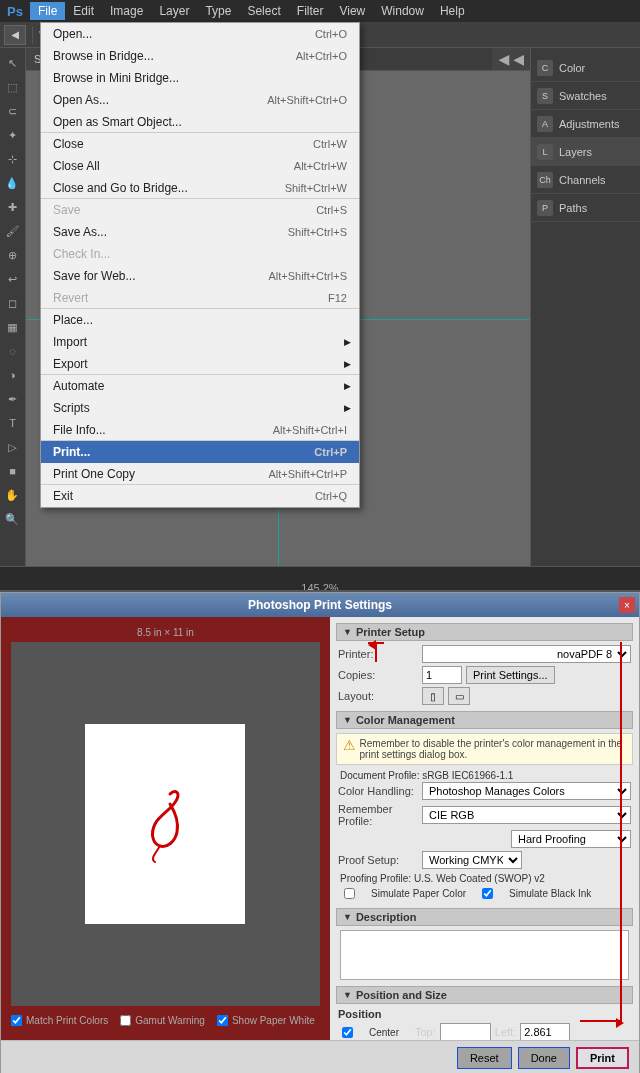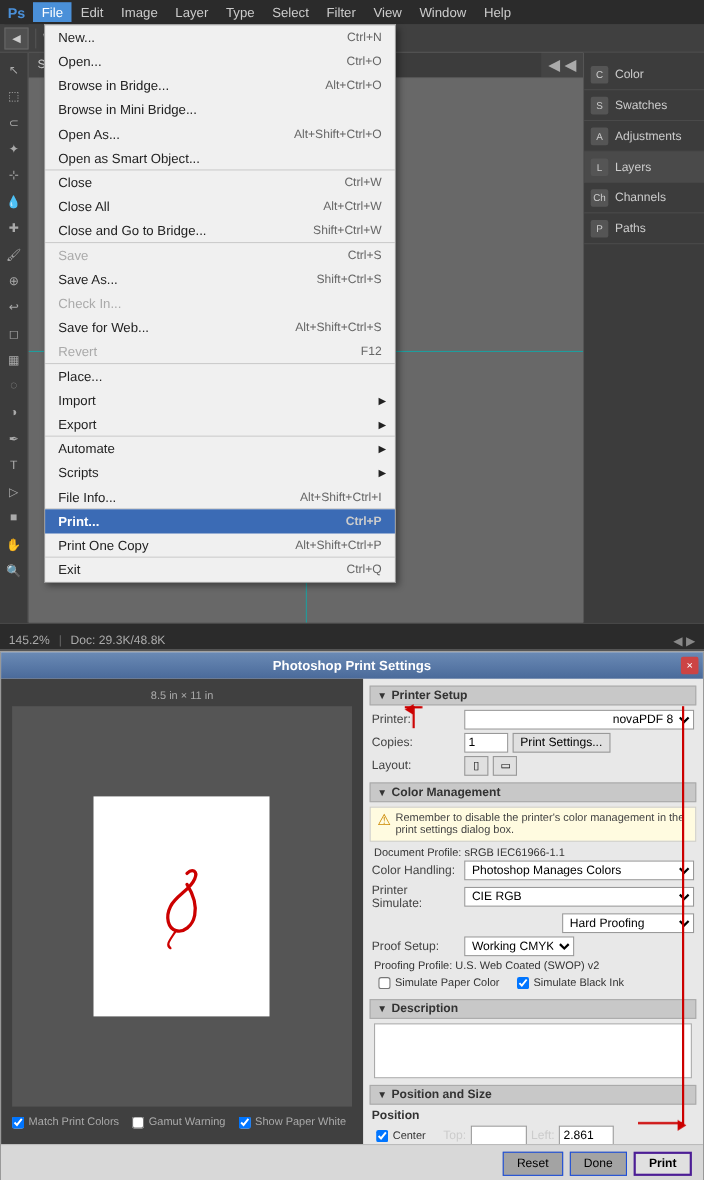--- a/index.html
+++ b/index.html
@@ -35,21 +35,21 @@
     .canvas-inner { position: absolute; top: 20px; left: 80px; width: 200px; height: 220px; background: white; }
     .canvas-cross-h { position: absolute; top: 50%; left: 0; right: 0; height: 1px; background: rgba(0,180,180,0.7); }
     .canvas-cross-v { position: absolute; left: 50%; top: 0; bottom: 0; width: 1px; background: rgba(0,180,180,0.7); }
 
     
     .right-panels { width: 110px; background: #3c3c3c; border-left: 1px solid #555; display: flex; flex-direction: column; }
     .panel-item { height: 28px; display: flex; align-items: center; padding: 0 6px; gap: 6px; font-size: 11px; color: #ccc; border-bottom: 1px solid #4a4a4a; cursor: pointer; }
     .panel-icon { width: 16px; height: 16px; background: #555; border-radius: 2px; display: flex; align-items: center; justify-content: center; font-size: 9px; }
 
     
-    .statusbar { height: 24px; background: #2b2b2b; border-top: 1px solid #555; display: flex; align-items: center; padding: 15px 8px; font-size: 11px; color: #aaa; gap: 8px; }
+    .statusbar { height: 24px; background: #2b2b2b; border-top: 1px solid #555; display: flex; align-items: center; padding: 15px 8px; font-size: 11px; color: #aaa; gap: 8px; flex-direction: column; }
 
     
     .dropdown-menu { position: absolute; top: 22px; left: 40px; width: 320px; background: #f0f0f0; border: 1px solid #999; box-shadow: 3px 3px 6px rgba(0,0,0,0.4); z-index: 100; }
     .menu-row { height: 22px; display: flex; align-items: center; padding: 0 12px; font-size: 12px; color: #222; cursor: pointer; position: relative; }
     .menu-row.highlighted { background: #3b6bb5; color: white; font-weight: bold; }
     .menu-row.disabled { color: #aaa; }
     .menu-row.separator-after { border-bottom: 1px solid #ccc; }
     .menu-row .label { flex: 1; }
     .menu-row .shortcut { color: #666; font-size: 11px; }
     .menu-row.highlighted .shortcut { color: #ccc; }
@@ -60,21 +60,21 @@
 
     
     .dialog { position: absolute; top: 0; left: 0; width: 640px; height: 483px; background: #e8e8e8; border: 1px solid #999; display: flex; flex-direction: column; }
     .dialog-titlebar { height: 24px; background: linear-gradient(to bottom, #6a8ab5, #4a6a9a); display: flex; align-items: center; justify-content: center; position: relative; }
     .dialog-title { color: white; font-size: 12px; font-weight: bold; }
     .dialog-close { position: absolute; right: 4px; top: 4px; width: 16px; height: 16px; background: #c44; border-radius: 2px; display: flex; align-items: center; justify-content: center; color: white; font-size: 10px; cursor: pointer; }
 
     .dialog-body { display: flex; flex: 1; overflow: hidden; }
 
     
-    .dialog-preview { width: 330px; background: #404040; padding: 10px; display: flex; flex-direction: column; position: relative; }
+    .dialog-preview { width: 330px; background: #7f1d1d; padding: 10px; display: flex; flex-direction: column; position: relative; }
     .preview-label { color: #aaa; font-size: 10px; text-align: center; margin-bottom: 4px; }
     .preview-canvas { flex: 1; background: #555; position: relative; display: flex; align-items: center; justify-content: center; }
     .preview-paper { width: 160px; height: 200px; background: white; position: relative; display: flex; align-items: center; justify-content: center; }
     .preview-footer { height: 24px; display: flex; align-items: center; gap: 12px; padding-top: 4px; }
     .preview-checkbox { display: flex; align-items: flex-end; gap: 4px; font-size: 10px; color: #aaa; }
     .preview-checkbox input { width: 11px; height: 11px; }
 
     
     .dialog-settings { width: 310px; background: #e8e8e8; padding: 6px; overflow-y: auto; font-size: 11px; }
 
@@ -86,27 +86,27 @@
     .field-label { color: #444; min-width: 80px; }
     .select-box { height: 18px; background: white; border: 1px solid #999; font-size: 11px; padding: 0 2px; width: 100%; }
     .text-input { height: 18px; background: white; border: 1px solid #999; font-size: 11px; padding: 0 3px; width: 40px; }
     .btn-small { height: 18px; padding: 0 6px; background: #e0e0e0; border: 1px solid #999; font-size: 11px; cursor: pointer; }
 
     .warning-box { background: #fffbe0; border: 1px solid #ccc; padding: 4px 6px; font-size: 10px; color: #444; display: flex; gap: 4px; margin-bottom: 4px; }
     .warning-icon { color: #cc8800; font-size: 14px; line-height: 1; }
 
     .profile-text { font-size: 10px; color: #333; padding: 1px 4px; }
 
-    .checkbox-row { display: flex; align-items: center; gap: 4px; padding: 1px 4px; font-size: 10px; color: #333; }
+    .checkbox-row { display: flex; align-items: center; gap: 16px; padding: 1px 4px; font-size: 10px; color: #333; }
     .checkbox-row input { width: 11px; height: 11px; }
 
     
     .dialog-footer { height: 34px; background: #d8d8d8; border-top: 1px solid #bbb; display: flex; align-items: center; justify-content: flex-end; gap: 6px; padding: 0 10px; }
     .footer-btn { height: 22px; padding: 0 12px; background: #a3a3a3; border: 1px solid #1d4ed8; font-size: 11px; cursor: pointer; }
-    .footer-btn.primary { background: #e0e0e0; border: 2px solid #4c1d95; font-weight: bold; }
+    .footer-btn.primary { background: #e0e0e0; border: 2px solid #be185d; font-weight: bold; }
   </style>
 </head>
 <body>
 
 <div class="ps-top">
 
   <div class="menubar">
     <div class="menubar-logo">
       <span>Ps</span>
     </div>
@@ -208,24 +208,20 @@
   <div class="statusbar">
     <span>145.2%</span>
     <span style="color:#666;">|</span>
     <span>Doc: 29.3K/48.8K</span>
     <span style="flex:1;"></span>
     <span style="color:#888;">◀ ▶</span>
   </div>
 
   <div class="dropdown-menu">
     <div class="menu-row">
-      <span class="label">New...</span>
-      <span class="shortcut">Ctrl+N</span>
-    </div>
-    <div class="menu-row">
       <span class="label">Open...</span>
       <span class="shortcut">Ctrl+O</span>
     </div>
     <div class="menu-row">
       <span class="label">Browse in Bridge...</span>
       <span class="shortcut">Alt+Ctrl+O</span>
     </div>
     <div class="menu-row">
       <span class="label">Browse in Mini Bridge...</span>
       <span class="shortcut"></span>
@@ -379,21 +375,21 @@
             <span>Document Profile:</span>
             <span>sRGB IEC61966-1.1</span>
           </div>
           <div class="field-row">
             <span class="field-label">Color Handling:</span>
             <select class="select-box">
               <option>Photoshop Manages Colors</option>
             </select>
           </div>
           <div class="field-row">
-            <span class="field-label">Printer Simulate:</span>
+            <span class="field-label">Remember Profile:</span>
             <select class="select-box">
               <option>CIE RGB</option>
             </select>
           </div>
           <div class="field-row">
             <span style="flex:1;"></span>
             <select class="select-box" style="width:120px;">
               <option>Hard Proofing</option>
             </select>
           </div>

